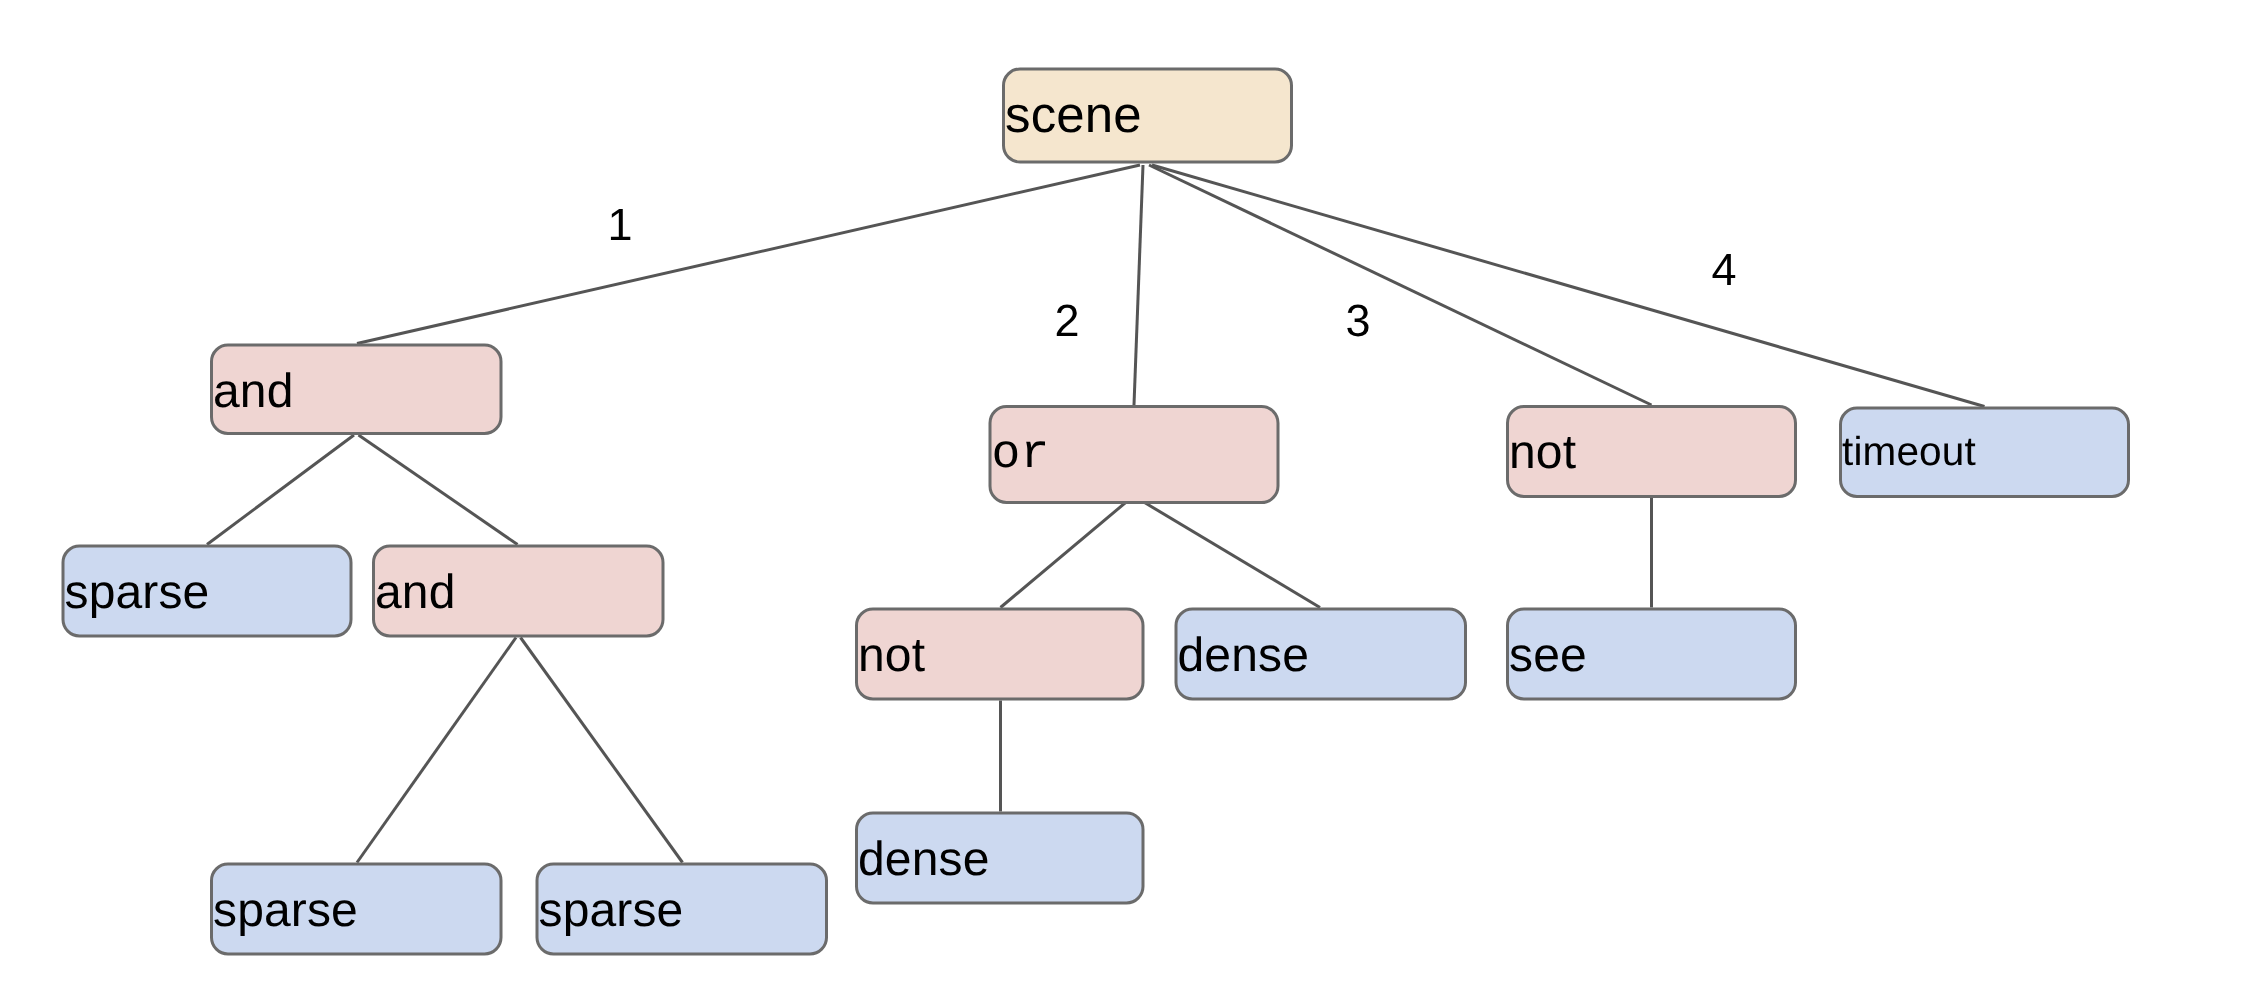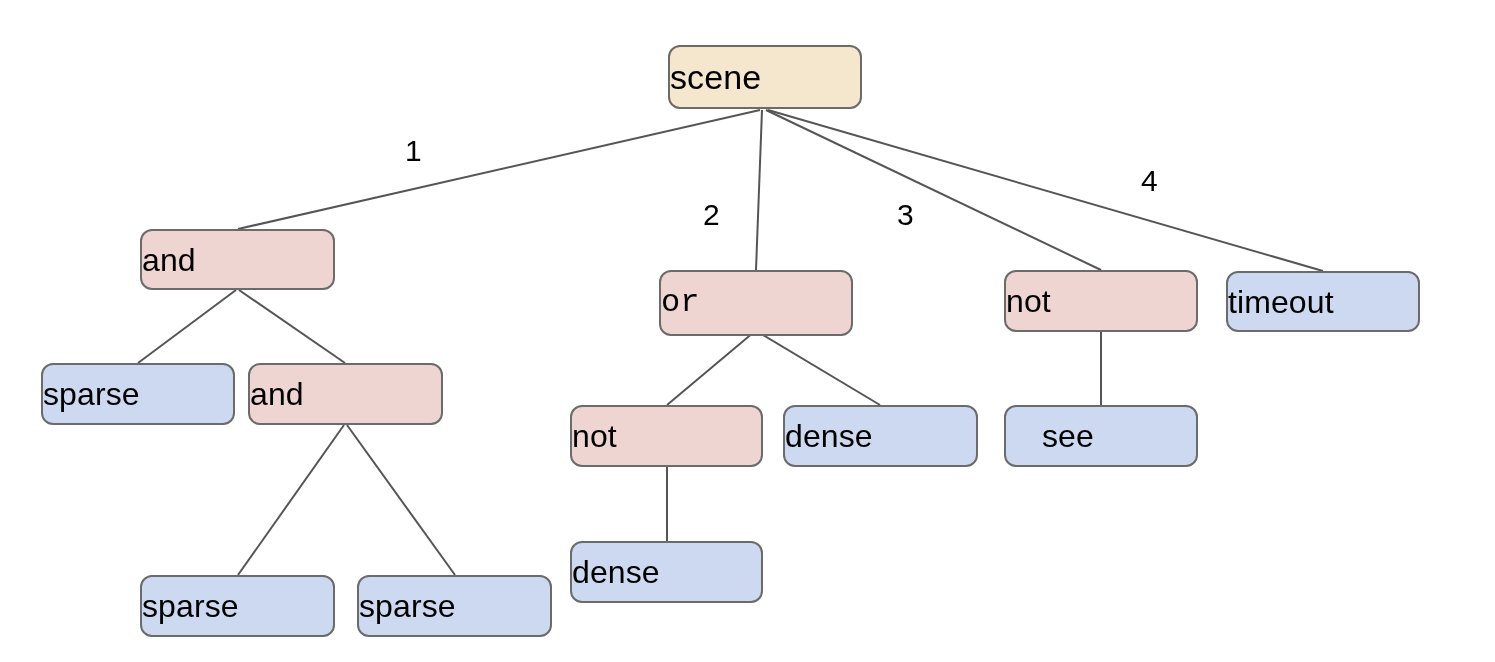--- a/index.html
+++ b/index.html
@@ -72,35 +72,35 @@
       <div class="node" style="left: 140px; top: 229px; width: 195px; height: 61px; background: rgb(239, 213, 210); border-color: rgb(107, 107, 107);">
         <span class="node-label" style="font-size: 32px;">and</span>
       </div>
       <div class="node" style="left: 659px; top: 270px; width: 194px; height: 66px; background: rgb(239, 213, 210); border-color: rgb(107, 107, 107); font-family: Liberation Mono, monospace;">
         <span class="node-label" style="font-size: 32px;">or</span>
       </div>
       <div class="node" style="left: 1004px; top: 270px; width: 194px; height: 62px; background: rgb(239, 213, 210); border-color: rgb(107, 107, 107);">
         <span class="node-label" style="font-size: 32px;">not</span>
       </div>
       <div class="node" style="left: 1226px; top: 271px; width: 194px; height: 61px; background: rgb(204, 217, 240); border-color: rgb(107, 107, 107);">
-        <span class="node-label" style="font-size: 32px;">timeout</span>
+        <span class="node-label" style="font-size: 27px;">timeout</span>
       </div>
       <div class="node" style="left: 41px; top: 363px; width: 194px; height: 62px; background: rgb(204, 217, 240); border-color: rgb(107, 107, 107);">
         <span class="node-label" style="font-size: 32px;">sparse</span>
       </div>
       <div class="node" style="left: 248px; top: 363px; width: 195px; height: 62px; background: rgb(239, 213, 210); border-color: rgb(107, 107, 107);">
         <span class="node-label" style="font-size: 32px;">and</span>
       </div>
       <div class="node" style="left: 570px; top: 405px; width: 193px; height: 62px; background: rgb(239, 213, 210); border-color: rgb(107, 107, 107);">
         <span class="node-label" style="font-size: 32px;">not</span>
       </div>
       <div class="node" style="left: 783px; top: 405px; width: 195px; height: 62px; background: rgb(204, 217, 240); border-color: rgb(107, 107, 107);">
         <span class="node-label" style="font-size: 32px;">dense</span>
       </div>
-      <div class="node" style="left: 1004px; top: 405px; width: 194px; height: 62px; background: rgb(204, 217, 240); border-color: rgb(107, 107, 107); padding-left: 36px;">
+      <div class="node" style="left: 1004px; top: 405px; width: 194px; height: 62px; background: rgb(204, 217, 240); border-color: rgb(107, 107, 107);">
         <span class="node-label" style="font-size: 32px;">see</span>
       </div>
       <div class="node" style="left: 570px; top: 541px; width: 193px; height: 62px; background: rgb(204, 217, 240); border-color: rgb(107, 107, 107);">
         <span class="node-label" style="font-size: 32px;">dense</span>
       </div>
       <div class="node" style="left: 140px; top: 575px; width: 195px; height: 62px; background: rgb(204, 217, 240); border-color: rgb(107, 107, 107);">
         <span class="node-label" style="font-size: 32px;">sparse</span>
       </div>
       <div class="node" style="left: 357px; top: 575px; width: 195px; height: 62px; background: rgb(204, 217, 240); border-color: rgb(107, 107, 107);">
         <span class="node-label" style="font-size: 32px;">sparse</span>

